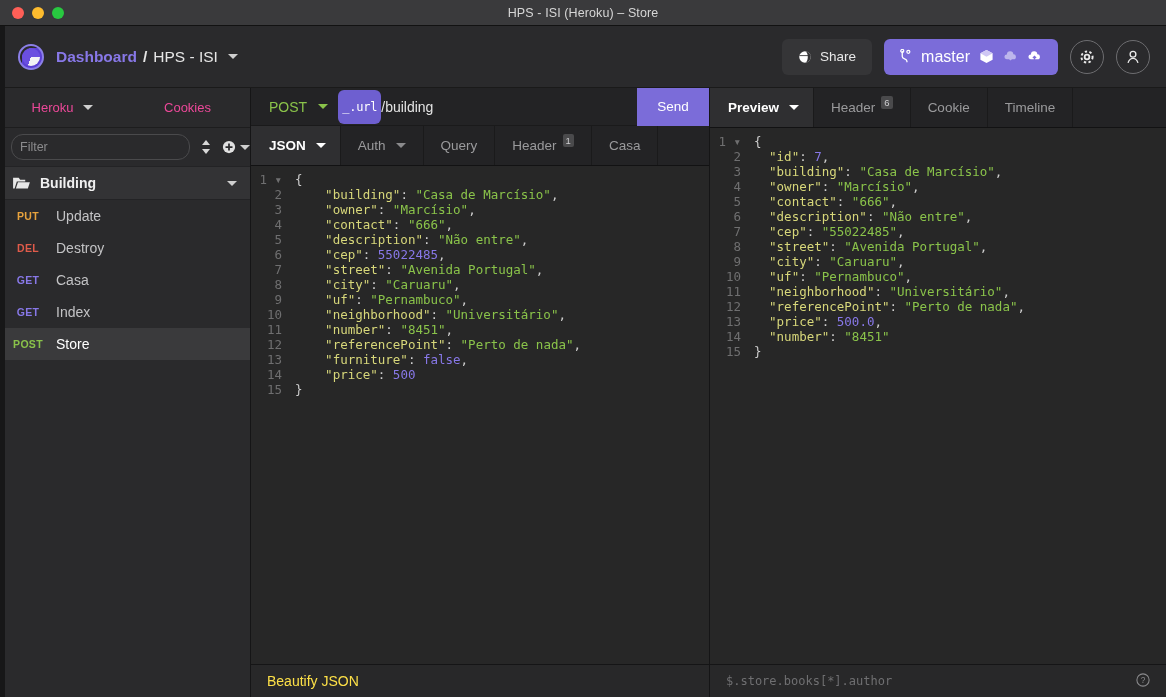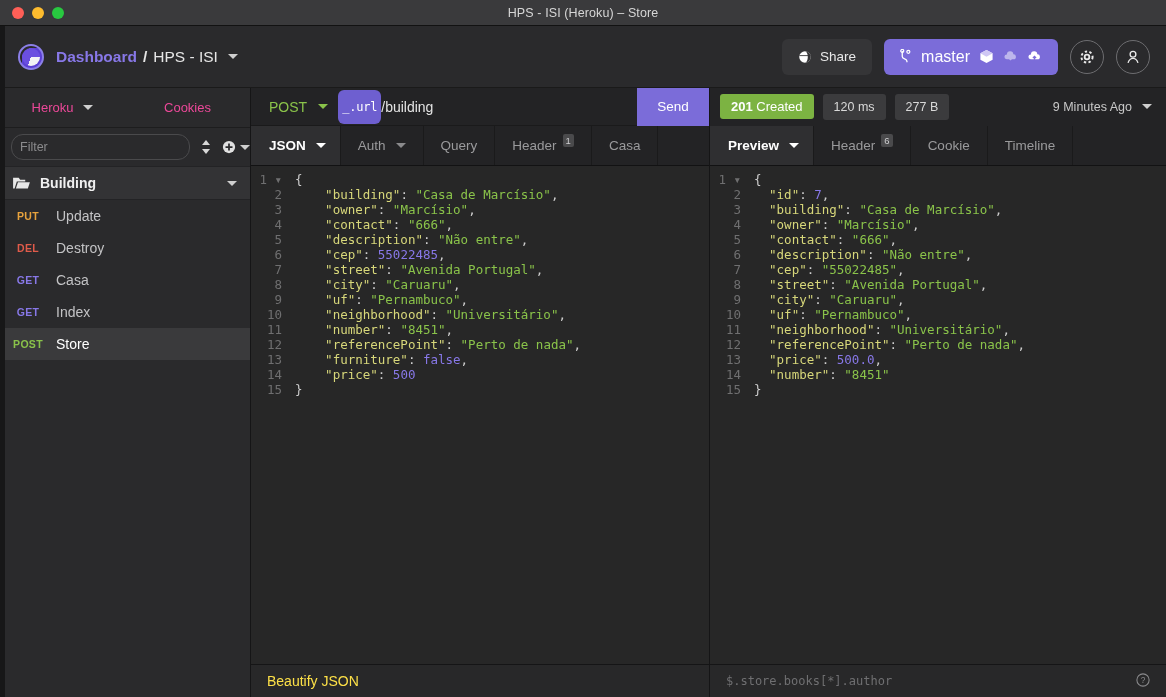--- a/index.html
+++ b/index.html
@@ -430,31 +430,20 @@
             </div>
           <div class="code"><div><span class="p">{</span></div><div>    <span class="k">"building"</span><span class="p">: </span><span class="s">"Casa de Marcísio"</span><span class="p">,</span></div><div>    <span class="k">"owner"</span><span class="p">: </span><span class="s">"Marcísio"</span><span class="p">,</span></div><div>    <span class="k">"contact"</span><span class="p">: </span><span class="s">"666"</span><span class="p">,</span></div><div>    <span class="k">"description"</span><span class="p">: </span><span class="s">"Não entre"</span><span class="p">,</span></div><div>    <span class="k">"cep"</span><span class="p">: </span><span class="n">55022485</span><span class="p">,</span></div><div>    <span class="k">"street"</span><span class="p">: </span><span class="s">"Avenida Portugal"</span><span class="p">,</span></div><div>    <span class="k">"city"</span><span class="p">: </span><span class="s">"Caruaru"</span><span class="p">,</span></div><div>    <span class="k">"uf"</span><span class="p">: </span><span class="s">"Pernambuco"</span><span class="p">,</span></div><div>    <span class="k">"neighborhood"</span><span class="p">: </span><span class="s">"Universitário"</span><span class="p">,</span></div><div>    <span class="k">"number"</span><span class="p">: </span><span class="s">"8451"</span><span class="p">,</span></div><div>    <span class="k">"referencePoint"</span><span class="p">: </span><span class="s">"Perto de nada"</span><span class="p">,</span></div><div>    <span class="k">"furniture"</span><span class="p">: </span><span class="n">false</span><span class="p">,</span></div><div>    <span class="k">"price"</span><span class="p">: </span><span class="n">500</span></div><div><span class="p">}</span></div></div>
         </div>
 
         <div class="statusbar">
           <span>Beautify JSON</span>
         </div>
       </div>
 
       <div class="pane pane-res">
-        <div class="urlbar">
-          <div class="resbar">
-            <span class="pill-status"><span>201</span> <span class="label">Created</span></span>
-            <span class="pill">120 ms</span>
-            <span class="pill">277 B</span>
-            <span class="ago">
-              <span>9 Minutes Ago</span>
-              <span class="caret-sm"></span>
-            </span>
-          </div>
-        </div>
 
         <div class="tabbar">
             <div class="tab active first">
               <span>Preview</span>
               <span class="caret-sm" style="border-top-color: rgb(255, 255, 255);"></span>
             </div>
             <div class="tab">
               <span>Header</span>
               <span class="badge">6</span>
             </div>

